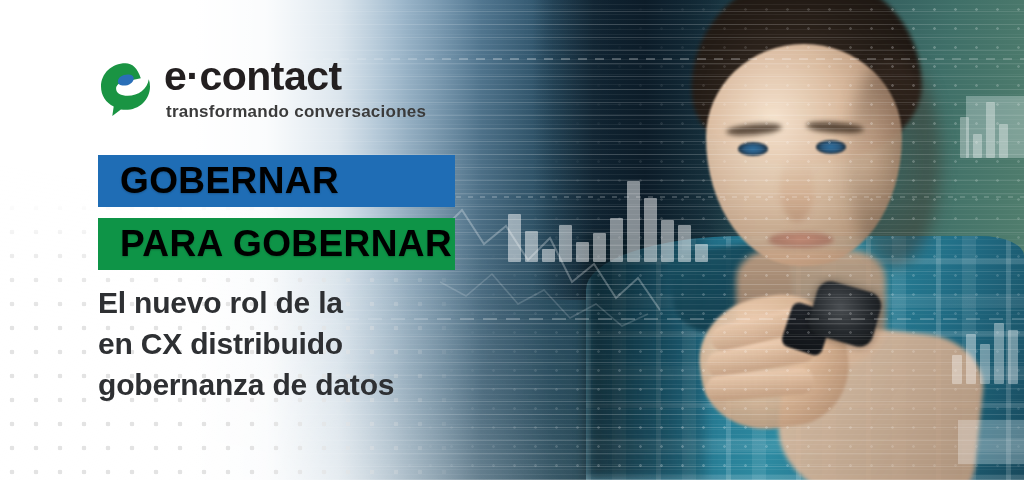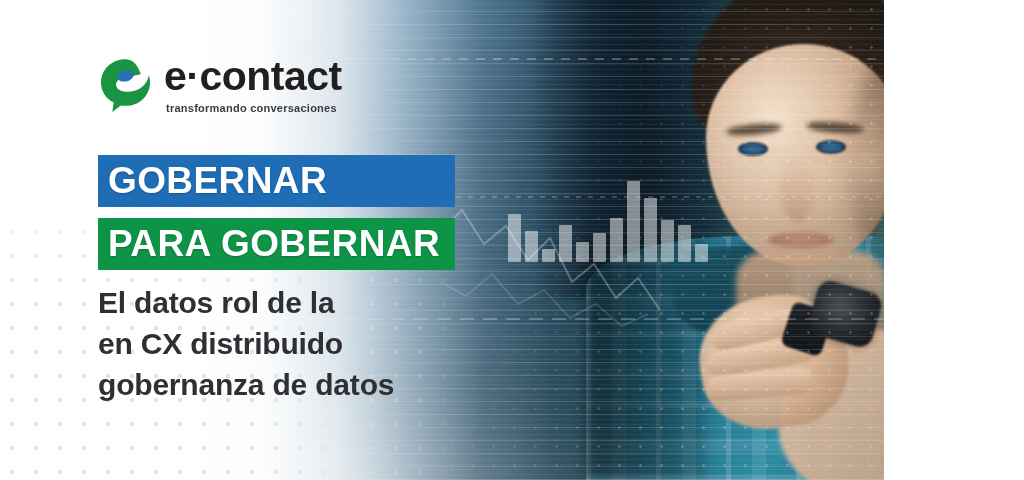--- a/index.html
+++ b/index.html
@@ -3,21 +3,21 @@
 <meta charset="utf-8">
 <title>e-contact banner</title>
 <style>
   html, body {
     margin: 0;
     padding: 0;
     background: #ffffff;
   }
   #stage {
     position: relative;
-    width: 884px;
+    width: 1024px;
     height: 480px;
     overflow: hidden;
     background: #ffffff;
     font-family: "Liberation Sans", sans-serif;
   }
 
   
   .bg-layer { position: absolute; top: 0; left: 0; width: 1024px; height: 480px; }
 
   
@@ -272,43 +272,43 @@
   .logo-text { display: flex; flex-direction: column; }
   .logo-word {
     font-size: 41px;
     font-weight: 700;
     letter-spacing: -0.5px;
     color: #231f20;
     line-height: 1;
   }
   .logo-word .dot { color: #231f20; }
   .logo-tagline {
-    font-size: 11px;
+    font-size: 17px;
     font-weight: 700;
     color: #3b3b3b;
     letter-spacing: 0.25px;
     margin-top: 5px;
     margin-left: 2px;
   }
 
   
   .banner {
     position: absolute;
     left: 98px;
     width: 357px;
     height: 52px;
     display: flex;
     align-items: center;
   }
   .banner span {
-    color: #ffffff;
+    color: #000000;
     font-size: 37px;
     font-weight: 700;
     letter-spacing: 0.4px;
-    margin-left: 10px;
+    margin-left: 22px;
     text-shadow: 0 1px 2px rgba(0,0,0,0.22);
   }
   .banner-blue  { top: 155px; background: #1f6db5; }
   .banner-green { top: 218px; background: #0e9447; }
 
   
   .subtitle {
     position: absolute;
     left: 98px;
     top: 283px;
@@ -414,19 +414,19 @@
 
     <div class="banner banner-blue">
       <span>GOBERNAR</span>
     </div>
 
     <div class="banner banner-green">
       <span>PARA GOBERNAR</span>
     </div>
 
     <div class="subtitle">
-      <div>El datos rol de la</div>
+      <div>El nuevo rol de la</div>
       <div>en CX distribuido</div>
       <div>gobernanza de datos</div>
     </div>
 
   </div>
 </div>
 
 </body></html>

